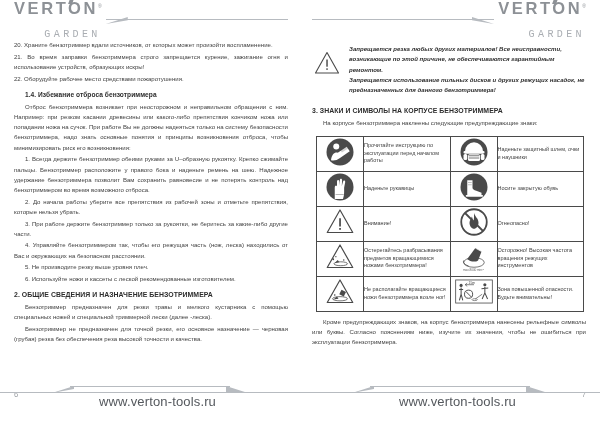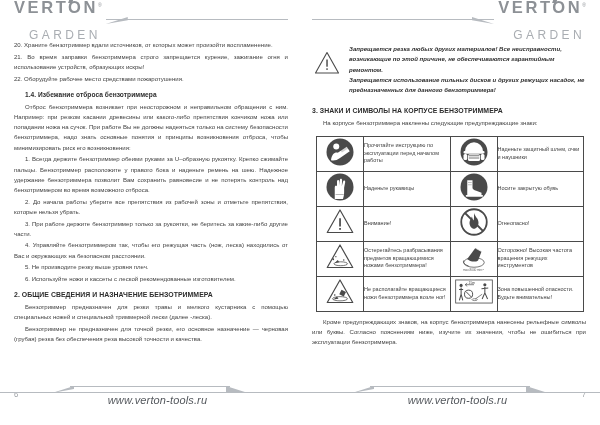--- a/index.html
+++ b/index.html
@@ -62,27 +62,28 @@
     background: #8d9196;
     transform: skewX(-20deg);
   }
   .logo-reg {
     font-size: 5px;
     vertical-align: super;
     letter-spacing: 0;
     font-weight: 400;
   }
   .logo-sub {
-    font-size: 12px;
+    font-size: 10px;
     letter-spacing: 3.4px;
     color: #a9adb2;
     align-self: flex-end;
     margin-top: 14px;
     margin-right: 1px;
     white-space: nowrap;
+    font-family: Liberation Mono, monospace;
   }
   .hdr-rule {
     flex: 1 1 auto;
     height: 12px;
     position: relative;
     margin-left: 4px;
   }
   .hdr-rule-r { margin-left: 0; margin-right: 4px; }
   .hdr-rule::before {
     content: "";
@@ -227,22 +228,21 @@
     left: 18px; right: 18px;
     top: 0;
     height: 1px;
     background: #b7bbc0;
   }
   .foot-url {
     position: absolute;
     left: 0; right: 0;
     top: 13px;
     text-align: center;
-    font-size: 11px;
-    font-style: italic;
+    font-size: 13px;
     color: #54585d;
     letter-spacing: 0.15px;
     padding-left: 15px;
   }
   .pagenum {
     position: absolute;
     bottom: 26px;
     font-size: 7.6px;
     color: #9a9ea3;
   }

